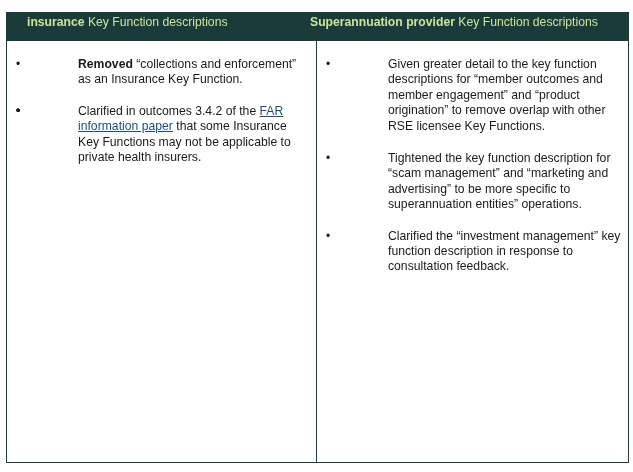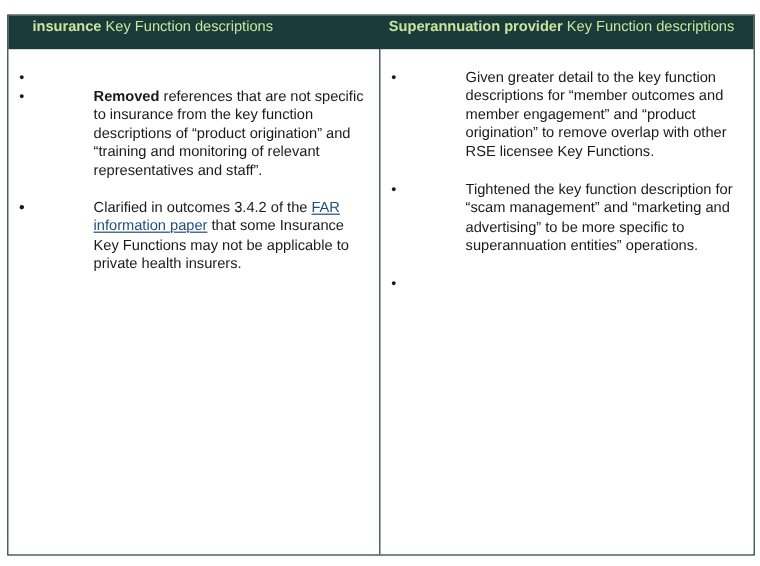--- a/index.html
+++ b/index.html
@@ -6,21 +6,21 @@
   body { width: 633px; height: 472px; position: relative; overflow: hidden;
          font-family: "Liberation Sans", sans-serif; color: #1a1a1a; }
   .table { position: absolute; left: 6px; top: 12px; width: 623px; height: 451px;
            border: 1px solid #1d3b3b; box-sizing: border-box; }
   .header { position: absolute; left: 0; top: 0; width: 100%; height: 28px;
             background: #1b3a3a; }
   .hcell { position: absolute; top: 0; height: 28px; font-size: 12.2px;
            color: #c9e59d; line-height: 16px; padding-top: 1px; box-sizing: border-box; }
   .hcell b { font-weight: bold; }
   .hcell.left { left: 20px; width: 300px; }
-  .hcell.right { left: 317px; width: 300px; }
+  .hcell.right { left: 303px; width: 300px; }
   .divider { position: absolute; left: 309px; top: 28px; width: 1px; bottom: 0; background: #1d3b3b; }
   .col { position: absolute; top: 44px; }
   .col.left { left: 0; width: 309px; }
   .col.right { left: 310px; width: 311px; }
   .item { position: relative; font-size: 12.2px; line-height: 15.4px; margin-bottom: 15px; }
   .bullet { position: absolute; left: 9px; top: 0; font-size: 12px; }
   .text { display: block; margin-left: 71px; padding-right: 6px; }
   .col.right .text { margin-left: 71px; }
   .text b { font-weight: bold; }
   .link { color: #1f4e79; text-decoration: underline; }
@@ -31,24 +31,24 @@
 <div class="table">
   <div class="header">
     <div class="hcell left"><b>insurance</b><span> Key Function descriptions</span></div>
     <div class="hcell right"><b>Superannuation provider</b><span> Key Function descriptions</span></div>
   </div>
   <div class="divider"></div>
 
   <div class="col left">
     <div class="item" style="margin-bottom:16px">
       <span class="bullet">•</span>
+      <span class="text"><b>Removed</b><span> “collections and enforcement” as an Insurance Key Function.</span></span>
     </div>
     <div class="item" style="margin-bottom:16px">
       <span class="bullet">•</span>
-      <span class="text"><b>Removed</b><span> references that are not specific to insurance from the key function descriptions of “product origination” and “training and monitoring of relevant representatives and staff”.</span></span>
     </div>
     <div class="item" style="margin-bottom:16px">
       <span class="bullet">•</span>
     </div>
     <div class="item" style="margin-bottom:16px">
       <span class="bullet">•</span>
     </div>
     <div class="item">
       <span class="bullet">•</span>
       <span class="text"><span>Clarified in outcomes 3.4.2 of the </span><a class="link">FAR information paper</a><span> that some Insurance Key Functions may not be applicable to private health insurers.</span></span>
@@ -59,15 +59,16 @@
     <div class="item" style="margin-bottom:17px">
       <span class="bullet">•</span>
       <span class="text">Given greater detail to the key function descriptions for “member outcomes and member engagement” and “product origination” to remove overlap with other RSE licensee Key Functions.</span>
     </div>
     <div class="item" style="margin-bottom:16px">
       <span class="bullet">•</span>
       <span class="text">Tightened the key function description for “scam management” and “marketing and advertising” to be more specific to superannuation entities” operations.</span>
     </div>
     <div class="item">
       <span class="bullet">•</span>
+      <span class="text">Clarified the “investment management” key function description in response to consultation feedback.</span>
     </div>
   </div>
 </div>
 
 </body></html>

